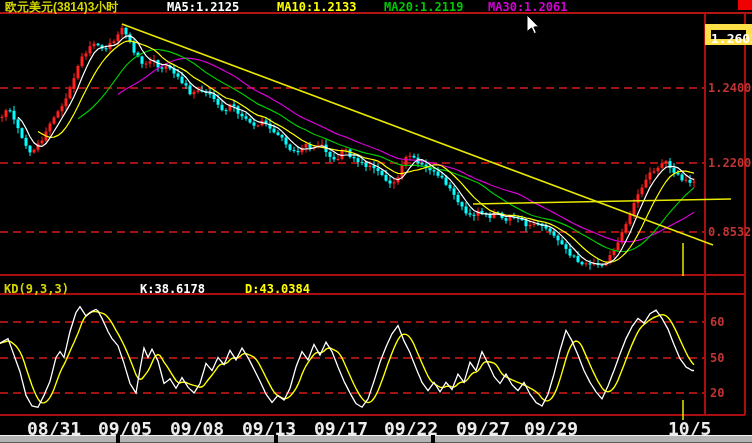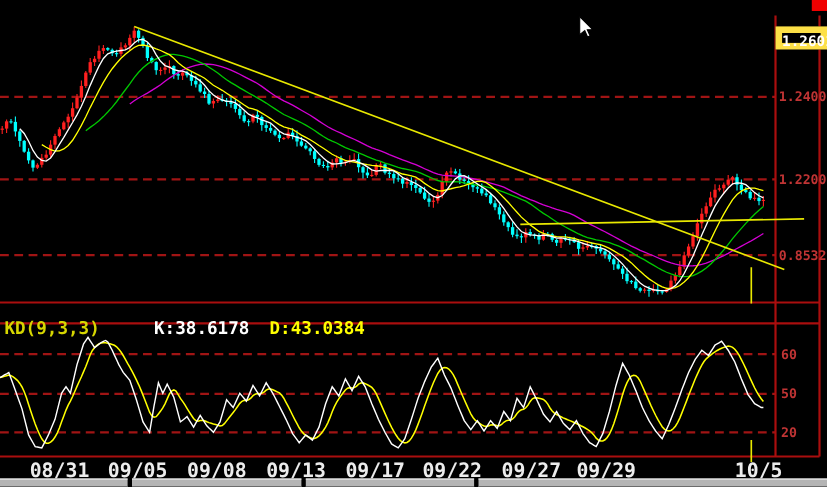--- a/index.html
+++ b/index.html
@@ -9,21 +9,21 @@
   .abs{position:absolute}
   .topbar{left:0;top:0;width:752px;height:14px;background:#000;border-bottom:2px solid #b41414;z-index:4}
   .topbar span{position:absolute;top:1px;font-size:12px;font-weight:bold;line-height:12px;white-space:pre}
   .num{font-family:"DejaVu Sans Mono",monospace;font-weight:bold}
   .axlabel{position:absolute;left:708px;font-size:12px;color:#c03434;z-index:3}
   .kdlabel{position:absolute;left:710px;font-size:12px;color:#c03434;z-index:3}
   .xlabel{position:absolute;top:418px;font-size:18px;color:#ececec;z-index:3}
   .readout{position:absolute;background:#000;border:6px solid #fde047;color:#fff;
            text-align:right;font-size:13px;z-index:6}
   .kdheader{position:absolute;left:0;top:277px;width:704px;height:16px;z-index:3}
-  .kdheader span{position:absolute;top:15px;font-size:16px;font-weight:bold;line-height:14px}
+  .kdheader span{position:absolute;top:5px;font-size:12px;font-weight:bold;line-height:14px}
   .statusbar{position:absolute;left:0;top:435px;width:752px;height:8px;background:#000;z-index:4}
   .seg{position:absolute;top:0;height:8px;background:#b4b4b4;
        border-top:1px solid #f2f2f2;border-bottom:1px solid #5a5a5a}
   svg{position:absolute;left:0;top:0;z-index:1}
 </style>
 </head>
 <body>
 
 <div class="screen">
 
@@ -413,20 +413,27 @@
         <line x1="683" y1="243" x2="683" y2="276" stroke="#e8e800" stroke-width="1.5"></line>
         <line x1="683" y1="400" x2="683" y2="420" stroke="#e8e800" stroke-width="1.5"></line>
       </g>
     <g id="g-kd" clip-path="url(#kdClip)">
         <polyline points="0,343.3 2,342.7 4,342.1 6,341.5 8,340.9 10,341.5 12,342.6 14,344.2 16,346.0 18,348.6 20,351.8 22,356.1 24,361.4 26,367.8 28,373.8 30,379.7 32,385.4 34,390.5 36,395.0 38,398.9 40,401.5 42,402.9 44,402.9 46,401.9 48,400.1 50,397.3 52,393.7 54,389.1 56,383.5 58,378.1 60,372.8 62,368.3 64,364.6 66,360.5 68,355.9 70,351.3 72,346.8 74,342.5 76,337.8 78,333.2 80,327.9 82,322.5 84,318.6 86,315.9 88,314.0 90,312.6 92,311.8 94,311.6 96,311.6 98,312.0 100,312.6 102,313.2 104,313.9 106,315.3 108,317.4 110,320.0 112,323.2 114,326.7 116,330.3 118,333.7 120,337.4 122,341.2 124,345.3 126,349.6 128,354.2 130,359.2 132,364.3 134,369.5 136,374.7 138,378.0 140,379.3 142,378.8 144,376.3 146,373.7 148,370.8 150,367.1 152,362.6 154,358.1 156,355.5 158,354.5 160,355.6 162,358.7 164,362.2 166,364.9 168,367.9 170,371.2 172,374.4 174,377.5 176,380.5 178,382.3 180,382.9 182,382.2 184,382.1 186,382.5 188,383.4 190,384.2 192,384.8 194,385.4 196,385.9 198,386.6 200,387.2 202,386.8 204,385.2 206,382.6 208,380.0 210,377.5 212,375.0 214,372.4 216,369.6 218,366.7 220,364.8 222,363.9 224,364.1 226,363.4 228,362.0 230,359.7 232,358.3 234,357.8 236,358.0 238,357.6 240,356.4 242,354.6 244,353.6 246,353.6 248,354.3 250,355.2 252,356.2 254,357.2 256,359.2 258,362.0 260,365.7 262,369.5 264,373.4 266,377.5 268,381.4 270,385.2 272,388.9 274,391.9 276,394.2 278,395.8 280,397.0 282,398.0 284,398.7 286,398.6 288,397.7 290,396.2 292,394.1 294,391.4 296,388.3 298,384.4 300,379.7 302,374.3 304,369.7 306,365.8 308,362.6 310,359.7 312,357.0 314,354.5 316,352.9 318,352.4 320,352.8 322,352.4 324,351.2 326,349.2 328,348.2 330,348.0 332,348.8 334,349.8 336,350.9 338,352.2 340,354.6 342,357.9 344,362.2 346,366.7 348,371.2 350,375.8 352,380.2 354,384.5 356,388.5 358,392.2 360,395.5 362,398.4 364,400.5 366,401.9 368,402.6 370,402.2 372,400.8 374,398.3 376,394.9 378,390.8 380,385.8 382,380.5 384,375.0 386,369.2 388,363.6 390,358.2 392,352.9 394,348.0 396,343.6 398,339.5 400,336.6 402,334.8 404,334.1 406,334.4 408,335.5 410,337.6 412,340.6 414,344.5 416,349.2 418,353.9 420,358.6 422,363.2 424,367.6 426,372.0 428,376.2 430,379.5 432,382.0 434,383.5 436,384.9 438,386.2 440,387.2 442,387.6 444,387.3 446,386.4 448,386.1 450,386.3 452,387.1 454,387.0 456,385.9 458,383.9 460,382.6 462,382.0 464,382.0 466,380.9 468,378.9 470,375.9 472,373.8 474,372.5 476,372.1 478,370.7 480,368.3 482,364.9 484,362.6 486,361.6 488,361.7 490,362.0 492,362.5 494,363.2 496,364.8 498,367.4 500,370.9 502,373.7 504,375.6 506,376.8 508,377.9 510,378.9 512,379.9 514,380.7 516,381.6 518,382.4 520,383.2 522,384.1 524,385.0 526,385.9 528,387.0 530,388.0 532,389.1 534,390.4 536,391.7 538,393.4 540,395.6 542,398.3 544,400.0 546,400.9 548,400.9 550,399.8 552,397.7 554,394.6 556,390.4 558,385.2 560,379.1 562,372.6 564,365.8 566,358.7 568,352.7 570,347.9 572,344.2 574,341.9 576,341.1 578,341.6 580,343.4 582,346.6 584,351.1 586,355.6 588,360.1 590,364.7 592,369.2 594,373.4 596,377.5 598,381.3 600,384.7 602,387.9 604,390.1 606,391.4 608,391.8 610,391.3 612,389.8 614,387.5 616,384.2 618,380.1 620,375.1 622,370.0 624,364.9 626,359.6 628,354.5 630,349.5 632,344.6 634,340.1 636,335.8 638,331.9 640,328.7 642,326.2 644,324.5 646,322.9 648,321.3 650,319.9 652,318.6 654,317.5 656,316.6 658,315.8 660,315.2 662,314.6 664,314.9 666,315.8 668,317.5 670,319.9 672,323.1 674,326.9 676,330.9 678,335.1 680,339.6 682,344.0 684,348.3 686,352.5 688,356.3 690,359.6 692,362.5 694,364.9 " fill="none" stroke="#ffff00" stroke-width="1.4"></polyline>
         <polyline points="0,343.3 2,342.1 4,340.9 6,339.8 8,338.6 10,344.1 12,349.6 14,355.1 16,360.7 18,366.2 20,371.7 22,379.6 24,387.5 26,395.4 28,398.9 30,402.5 32,406.0 34,406.4 36,406.8 38,407.2 40,403.3 42,399.3 44,395.4 46,390.6 48,385.9 50,381.2 52,373.3 54,365.4 56,357.5 58,354.5 60,351.6 62,354.5 64,357.5 66,348.8 68,340.1 70,331.5 72,325.2 74,318.8 76,312.5 78,309.6 80,306.6 82,309.8 84,312.9 86,316.1 88,314.5 90,312.9 92,311.4 94,310.4 96,309.5 98,310.9 100,314.7 102,318.4 104,322.8 106,327.1 108,331.5 110,335.0 112,338.6 114,340.9 116,343.3 118,345.7 120,351.6 122,357.5 124,363.4 126,370.1 128,376.8 130,383.5 132,386.7 134,389.8 136,393.0 138,381.2 140,369.3 142,358.7 144,348.0 146,352.8 148,357.5 150,353.4 152,349.2 154,353.2 156,357.1 158,361.1 160,368.5 162,376.0 164,383.5 166,382.0 168,380.4 170,378.8 172,382.0 174,385.1 176,388.3 178,384.7 180,381.2 182,377.6 184,380.8 186,383.9 188,387.1 190,389.1 192,391.0 194,393.0 196,389.8 198,386.7 200,383.5 202,376.8 204,370.1 206,363.4 208,365.8 210,368.1 212,370.5 214,366.2 216,361.8 218,357.5 220,359.9 222,362.2 224,364.6 226,359.9 228,355.1 230,350.4 232,353.6 234,356.7 236,359.9 238,355.9 240,352.0 242,348.0 244,351.2 246,354.3 248,357.5 250,361.4 252,365.4 254,369.3 256,373.3 258,377.2 260,381.2 262,385.5 264,389.8 266,394.2 268,396.9 270,399.7 272,402.5 274,400.1 276,397.7 278,395.4 280,396.9 282,398.5 284,400.1 286,396.2 288,392.2 290,388.3 292,381.2 294,374.1 296,367.0 298,361.8 300,356.7 302,351.6 304,354.3 306,357.1 308,359.9 310,354.7 312,349.6 314,344.5 316,348.0 318,351.6 320,355.1 322,350.8 324,346.5 326,342.1 328,345.3 330,348.4 332,351.6 334,356.7 336,361.8 338,367.0 340,371.7 342,376.4 344,381.2 346,385.1 348,389.1 350,393.0 352,396.6 354,400.1 356,403.6 358,404.8 360,406.0 362,407.2 364,404.4 366,401.7 368,398.9 370,393.0 372,387.1 374,381.2 376,374.9 378,368.5 380,362.2 382,357.1 384,352.0 386,346.9 388,342.5 390,338.2 392,333.8 394,331.1 396,328.3 398,325.6 400,330.7 402,335.8 404,340.9 406,344.9 408,348.8 410,352.8 412,357.9 414,363.0 416,368.1 418,372.9 420,377.6 422,382.4 424,385.1 426,387.9 428,390.6 430,387.9 432,385.1 434,382.4 436,385.5 438,388.7 440,391.8 442,388.7 444,385.5 446,382.4 448,384.7 450,387.1 452,389.4 454,384.3 456,379.2 458,374.1 460,376.8 462,379.6 464,382.4 466,375.6 468,368.9 470,362.2 472,365.0 474,367.8 476,370.5 478,364.2 480,357.9 482,351.6 484,355.5 486,359.5 488,363.4 490,367.8 492,372.1 494,376.4 496,378.8 498,381.2 500,383.5 502,380.4 504,377.2 506,374.1 508,377.6 510,381.2 512,384.7 514,386.7 516,388.7 518,390.6 520,387.9 522,385.1 524,382.4 526,386.3 528,390.2 530,394.2 532,396.9 534,399.7 536,402.5 538,403.6 540,404.8 542,406.0 544,402.1 546,398.1 548,394.2 550,387.5 552,380.8 554,374.1 556,366.2 558,358.3 560,350.4 562,343.7 564,337.0 566,330.3 568,333.8 570,337.4 572,340.9 574,345.7 576,350.4 578,355.1 580,360.3 582,365.4 584,370.5 586,374.5 588,378.4 590,382.4 592,385.5 594,388.7 596,391.8 598,394.2 600,396.6 602,398.9 604,394.6 606,390.2 608,385.9 610,380.8 612,375.6 614,370.5 616,365.0 618,359.5 620,353.9 622,348.8 624,343.7 626,338.6 628,334.6 630,330.7 632,326.7 634,324.0 636,321.2 638,318.4 640,320.0 642,321.6 644,323.2 646,320.0 648,316.9 650,313.7 652,312.5 654,311.4 656,310.2 658,312.9 660,315.7 662,318.4 664,322.0 666,325.6 668,329.1 670,334.2 672,339.4 674,344.5 676,349.2 678,353.9 680,358.7 682,361.4 684,364.2 686,367.0 688,368.1 690,369.3 692,370.5 694,370.5 " fill="none" stroke="#ffffff" stroke-width="1.3"></polyline>
       </g>
     <polygon id="cursor" points="527,15 527,31.5 531.6,27.9 534.2,33.6 536.4,32.6 533.9,27 538.6,26.8" fill="#ffffff" stroke="#000000" stroke-width="1"></polygon>
   </svg>
 
+  <div class="abs topbar">
+    <span style="left:5px;color:#d6d600">欧元美元(3814)3小时</span>
+    <span class="num" style="left:167px;color:#ffffff">MA5:1.2125</span>
+    <span class="num" style="left:277px;color:#ffff00">MA10:1.2133</span>
+    <span class="num" style="left:384px;color:#00c800">MA20:1.2119</span>
+    <span class="num" style="left:488px;color:#d400d4">MA30:1.2061</span>
+  </div>
   <div class="abs" style="left:738px;top:0;width:14px;height:10px;background:#f00000;z-index:5"></div>
 
   <div class="readout num" style="left:705px;top:24px;width:47px;height:21px;line-height:17px">1.2601</div>
 
   <span class="axlabel num" style="top:81px">1.2400</span>
   <span class="axlabel num" style="top:156px">1.2200</span>
   <span class="axlabel num" style="top:225px">0.8532</span>
 
   <div class="kdheader">
     <span class="num" style="left:4px;color:#d6d600">KD(9,3,3)</span>

